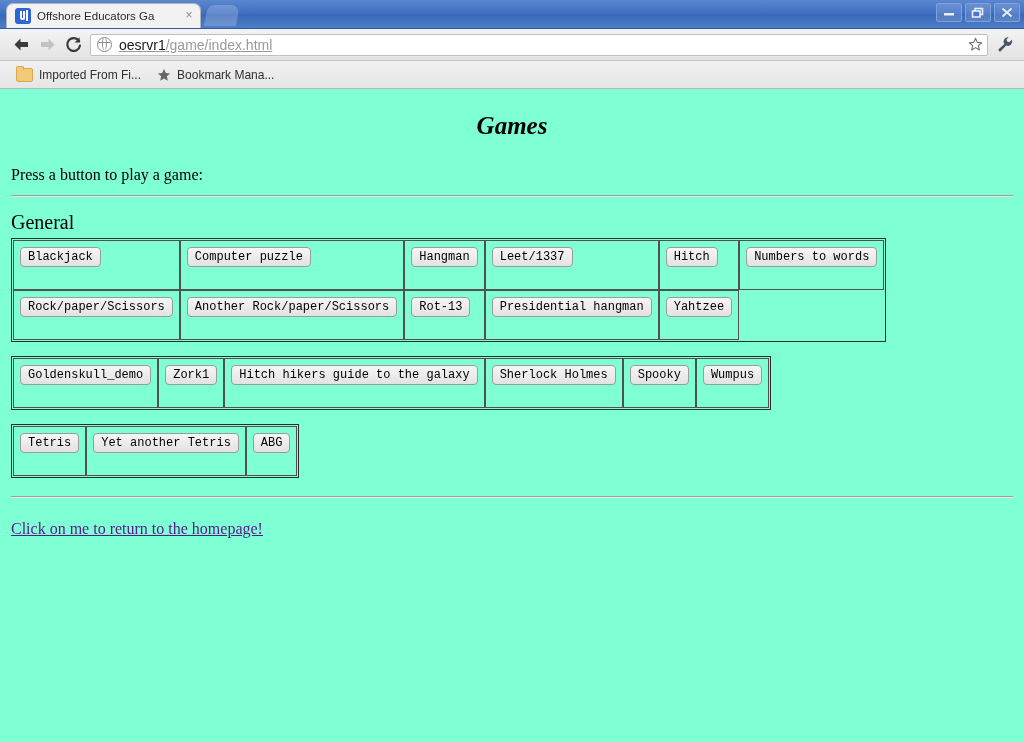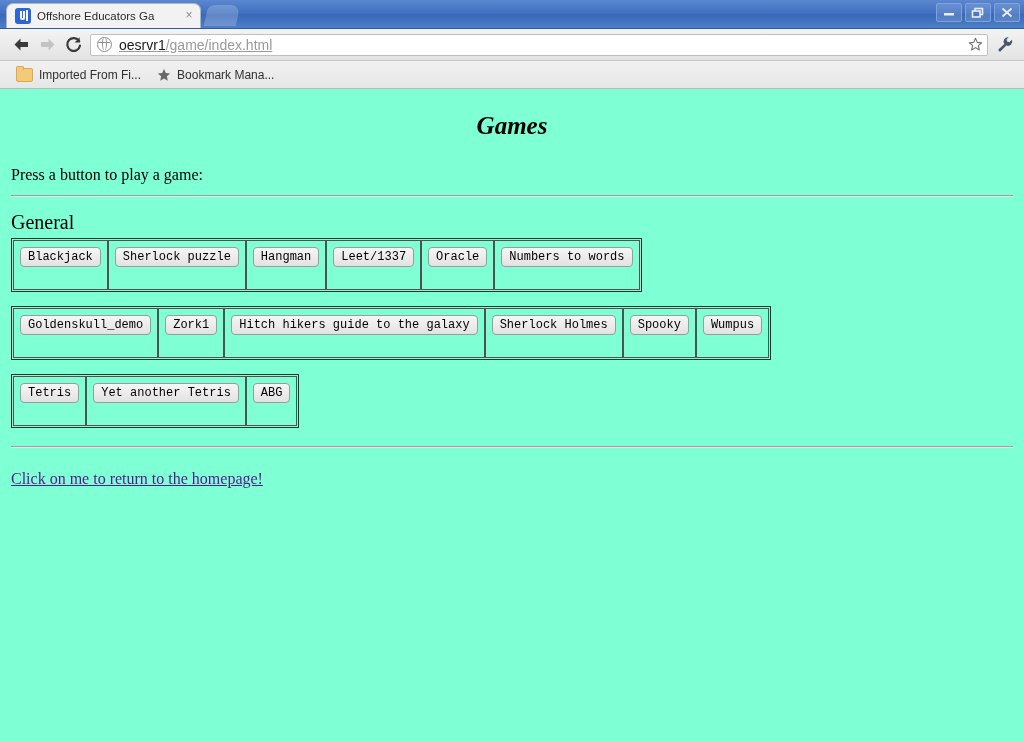--- a/index.html
+++ b/index.html
@@ -377,25 +377,33 @@
       <p class="intro">Press a button to play a game:</p>
 
       <hr class="rule">
 
       <div id="sections">
           <h4 class="section">General</h4>
           <table class="games">
             <tbody>
               <tr>
                 <td><button class="gbtn">Blackjack</button></td>
-                <td><button class="gbtn">Sherlock puzzle</button></td>
+                <td><button class="gbtn">Computer puzzle</button></td>
                 <td><button class="gbtn">Hangman</button></td>
                 <td><button class="gbtn">Leet/1337</button></td>
-                <td><button class="gbtn">Oracle</button></td>
+                <td><button class="gbtn">Hitch</button></td>
                 <td><button class="gbtn">Numbers to words</button></td>
+              </tr>
+              <tr>
+                <td><button class="gbtn">Rock/paper/Scissors</button></td>
+                <td><button class="gbtn">Another Rock/paper/Scissors</button></td>
+                <td><button class="gbtn">Rot-13</button></td>
+                <td><button class="gbtn">Presidential hangman</button></td>
+                <td><button class="gbtn">Yahtzee</button></td>
+                <td class="blank"></td>
               </tr>
             </tbody>
           </table>
           <table class="games">
             <tbody>
               <tr>
                 <td><button class="gbtn">Goldenskull_demo</button></td>
                 <td><button class="gbtn">Zork1</button></td>
                 <td><button class="gbtn">Hitch hikers guide to the galaxy</button></td>
                 <td><button class="gbtn">Sherlock Holmes</button></td>

